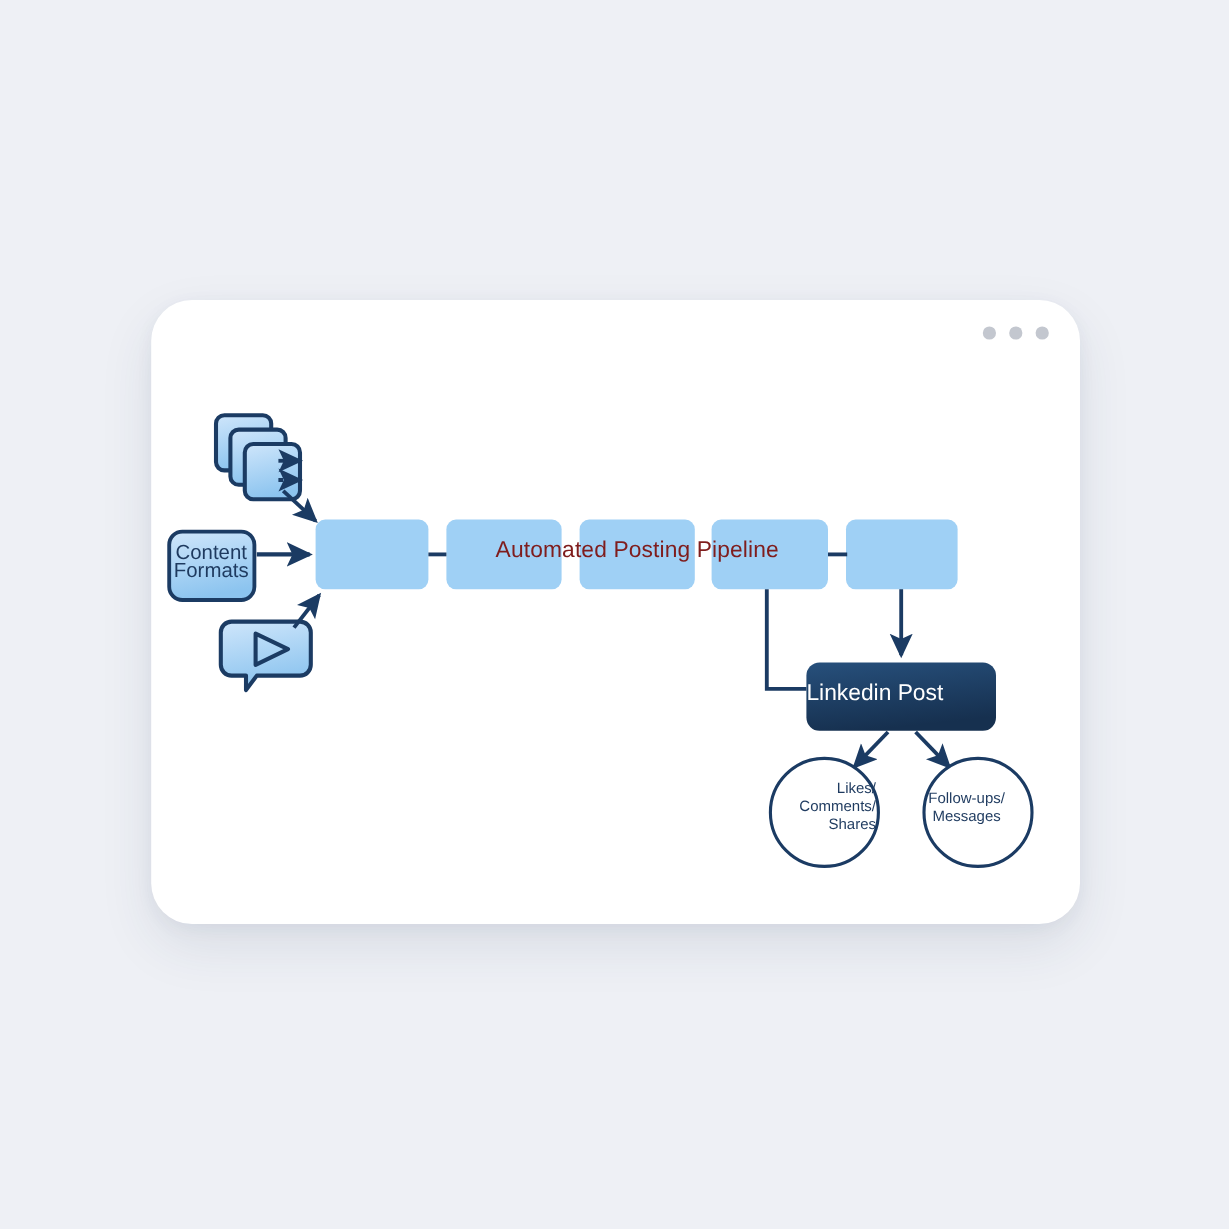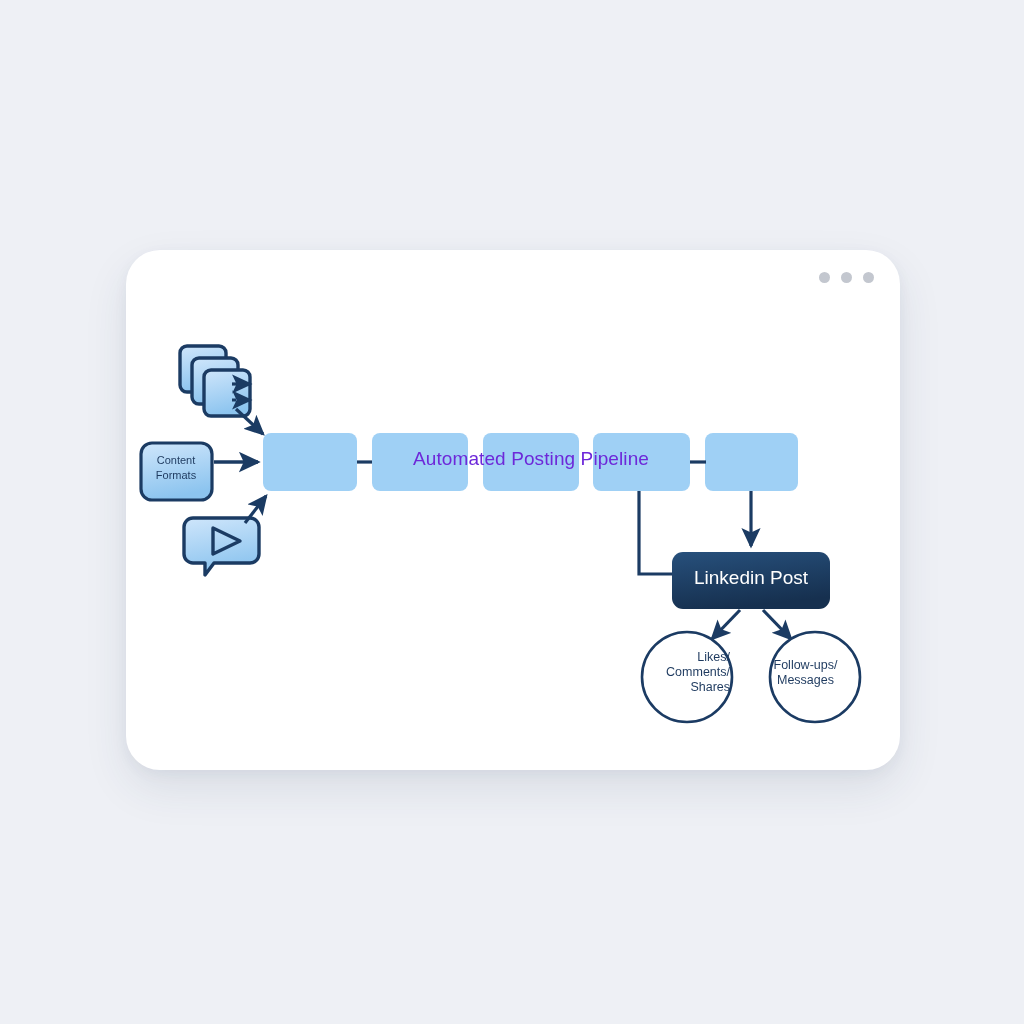--- a/index.html
+++ b/index.html
@@ -51,41 +51,40 @@
     width: 1024px;
     height: 1024px;
     pointer-events: none;
   }
   #diagram * { pointer-events: auto; }
 
   
   .node-label {
     position: absolute;
     color: #1e3a5f;
-    font-size: 11px;
+    font-size: 17px;
     line-height: 15px;
     text-align: center;
     white-space: pre-line;
   }
   #pipeline-title {
     position: absolute;
     left: 263px;
     top: 448px;
     width: 536px;
     text-align: center;
     font-size: 19px;
-    color: #6d28d9;
+    color: #7f1d1d;
     letter-spacing: 0.1px;
   }
   #linkedin-post-label {
     position: absolute;
     left: 672px;
     top: 567px;
     width: 158px;
-    text-align: center;
     font-size: 19px;
     color: #ffffff;
   }
   #content-formats-label {
     left: 141px;
     top: 453px;
     width: 70px;
   }
   #metric-likes-label {
     left: 645px;

